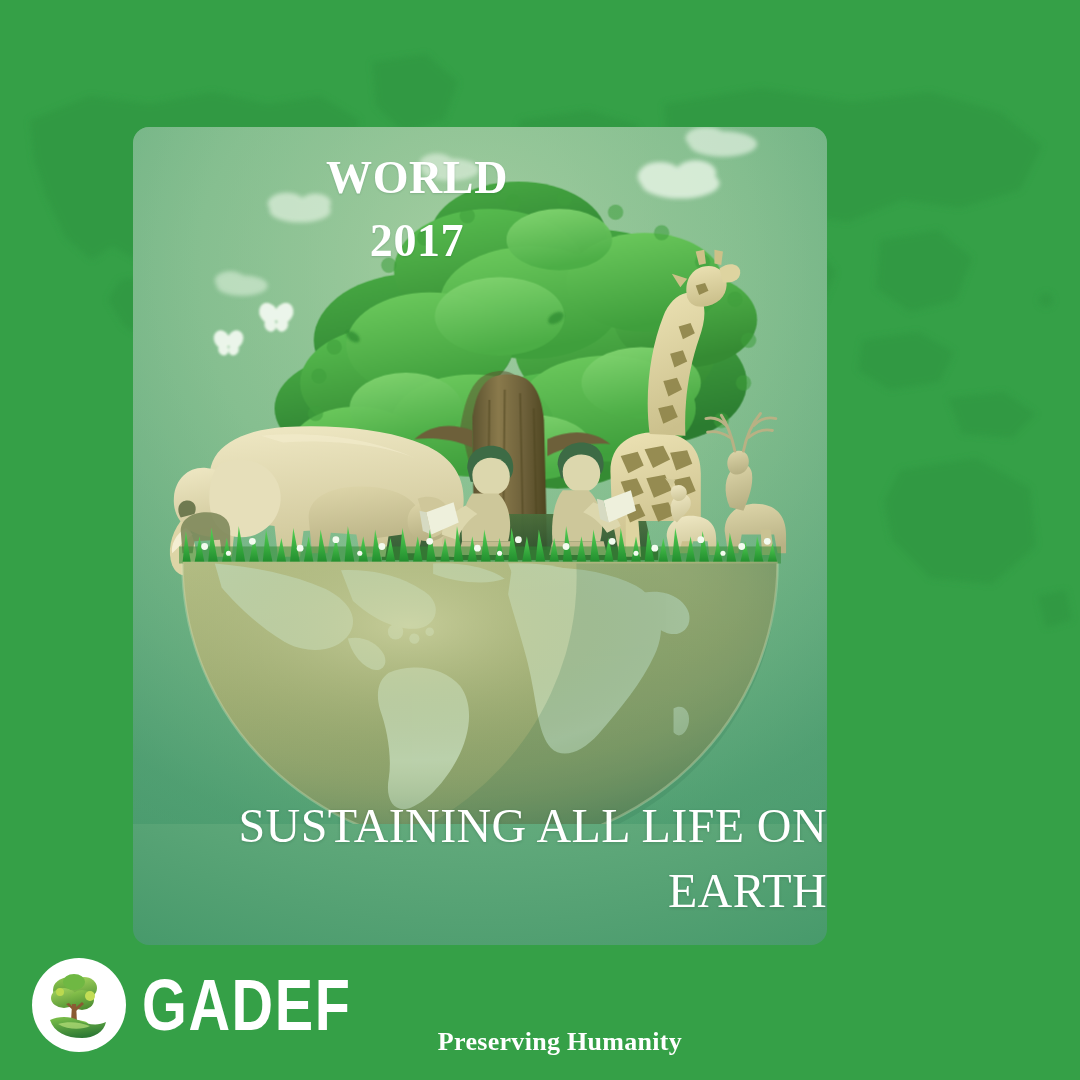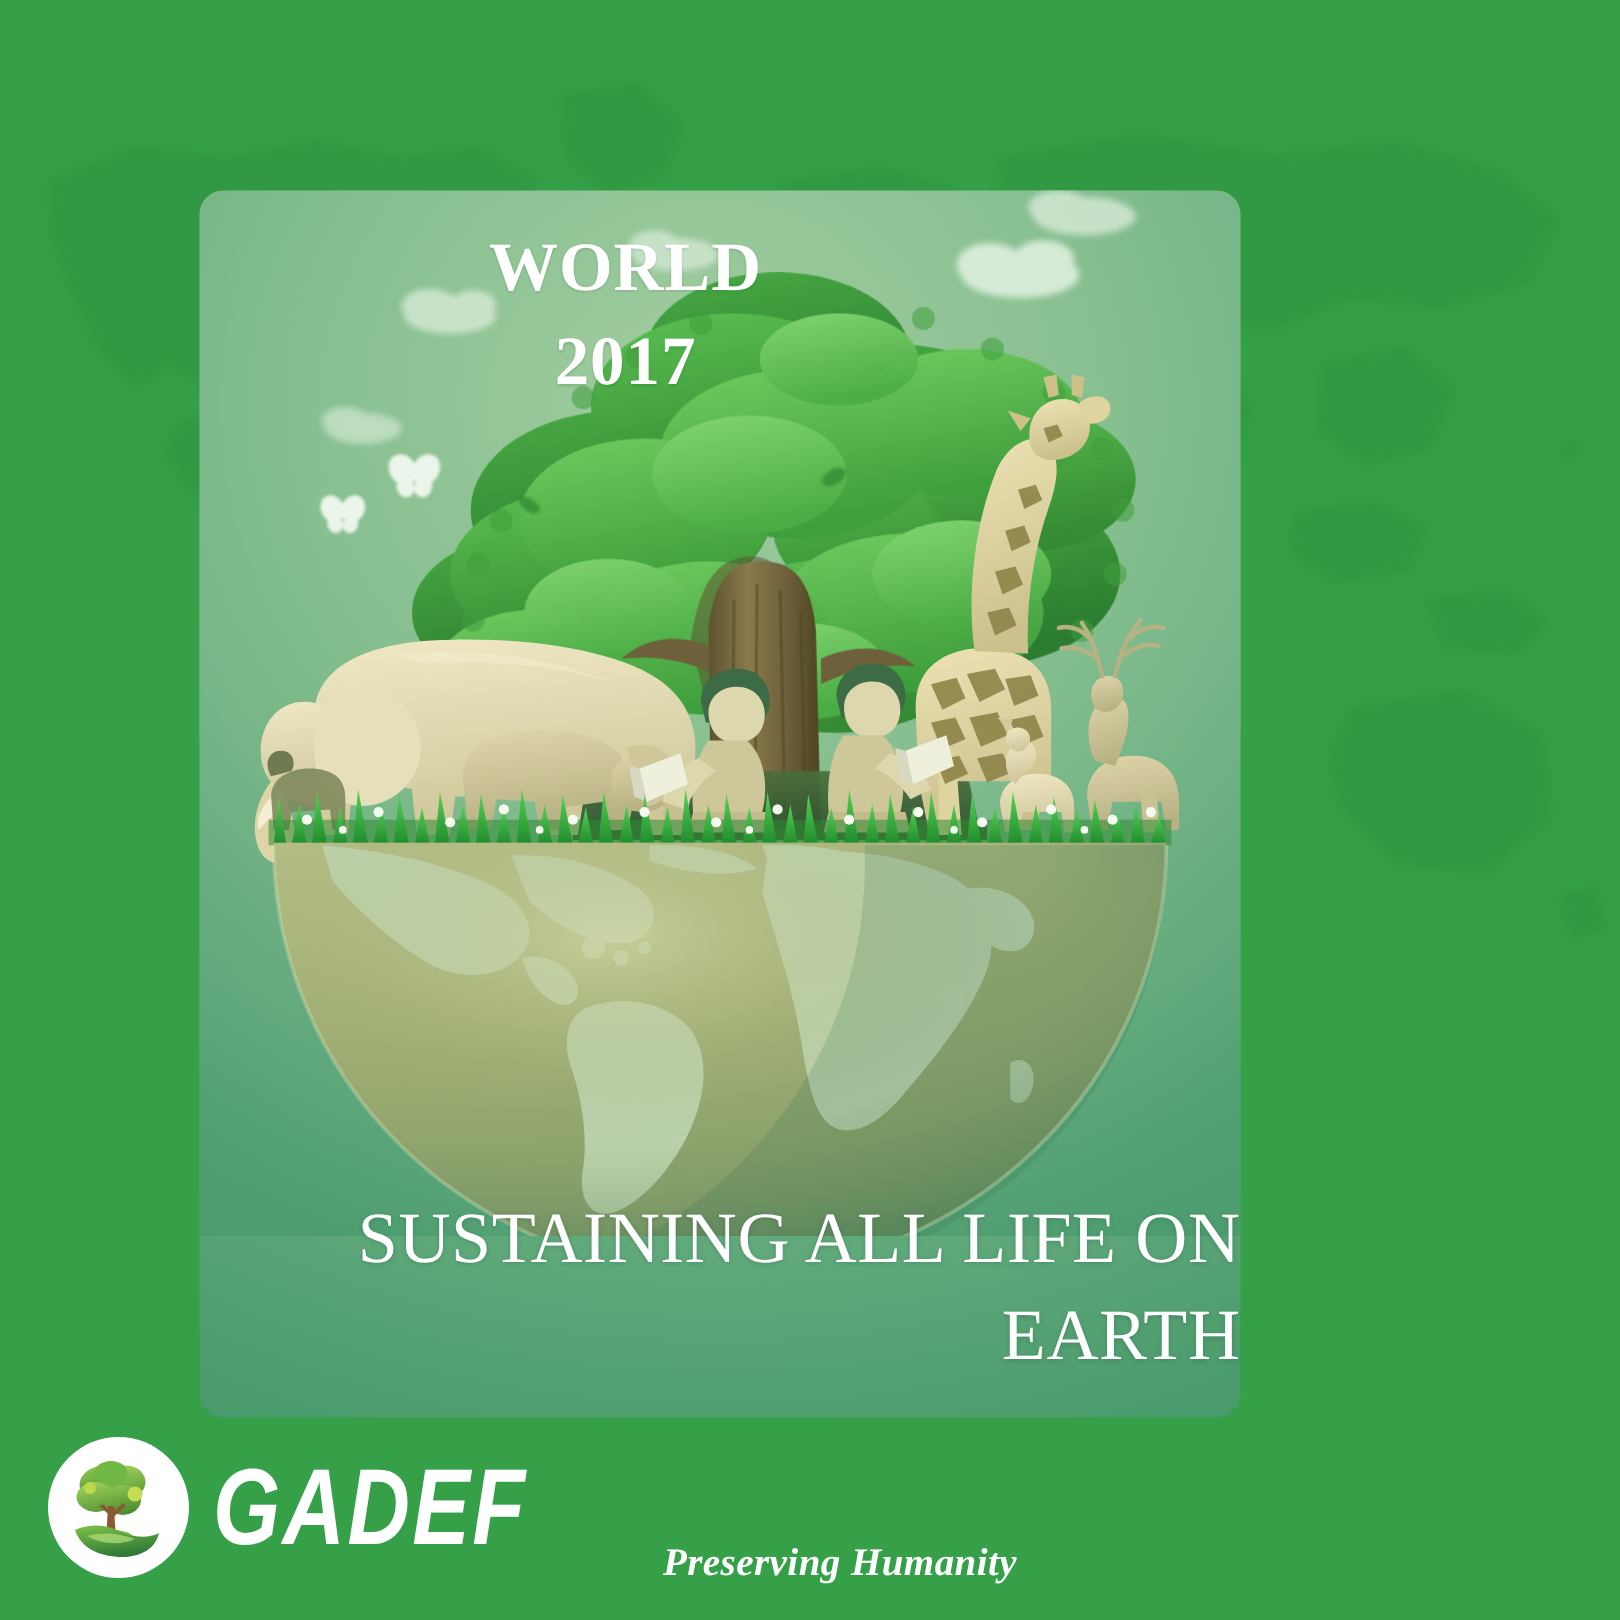--- a/index.html
+++ b/index.html
@@ -85,21 +85,20 @@
   #globe-tagline .tl { display: block; }
 
   
   #footer-bar {
     position: absolute;
     left: 0;
     bottom: 0;
     width: 1080px;
     height: 135px;
     z-index: 10;
-    font-style: italic;
   }
 
   #brand-lockup {
     position: absolute;
     left: 32px;
     top: 13px;
     display: flex;
     align-items: center;
     gap: 16px;
   }

